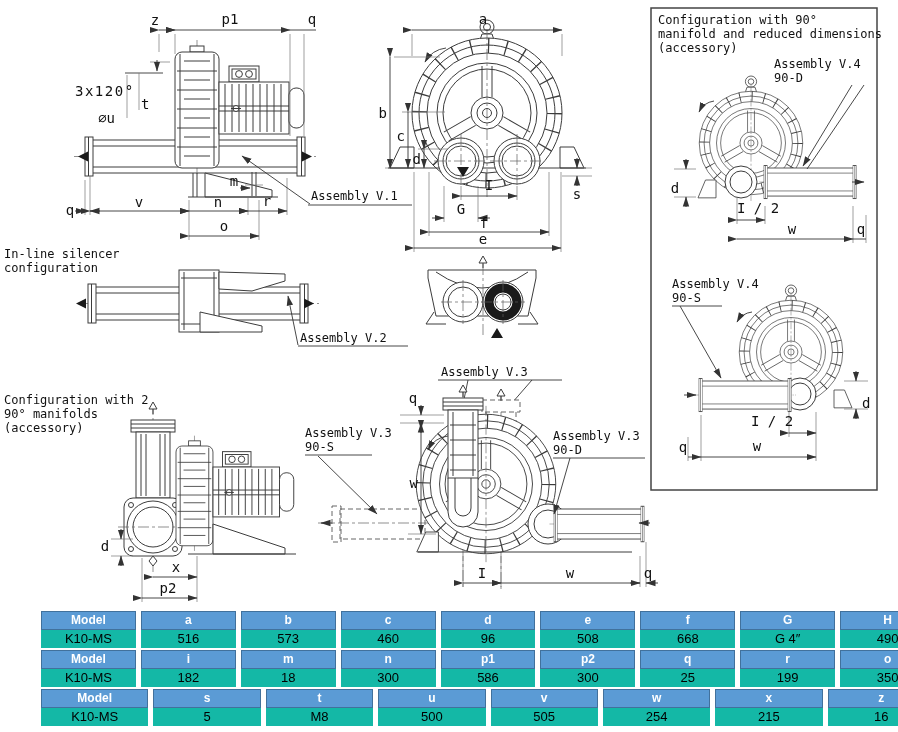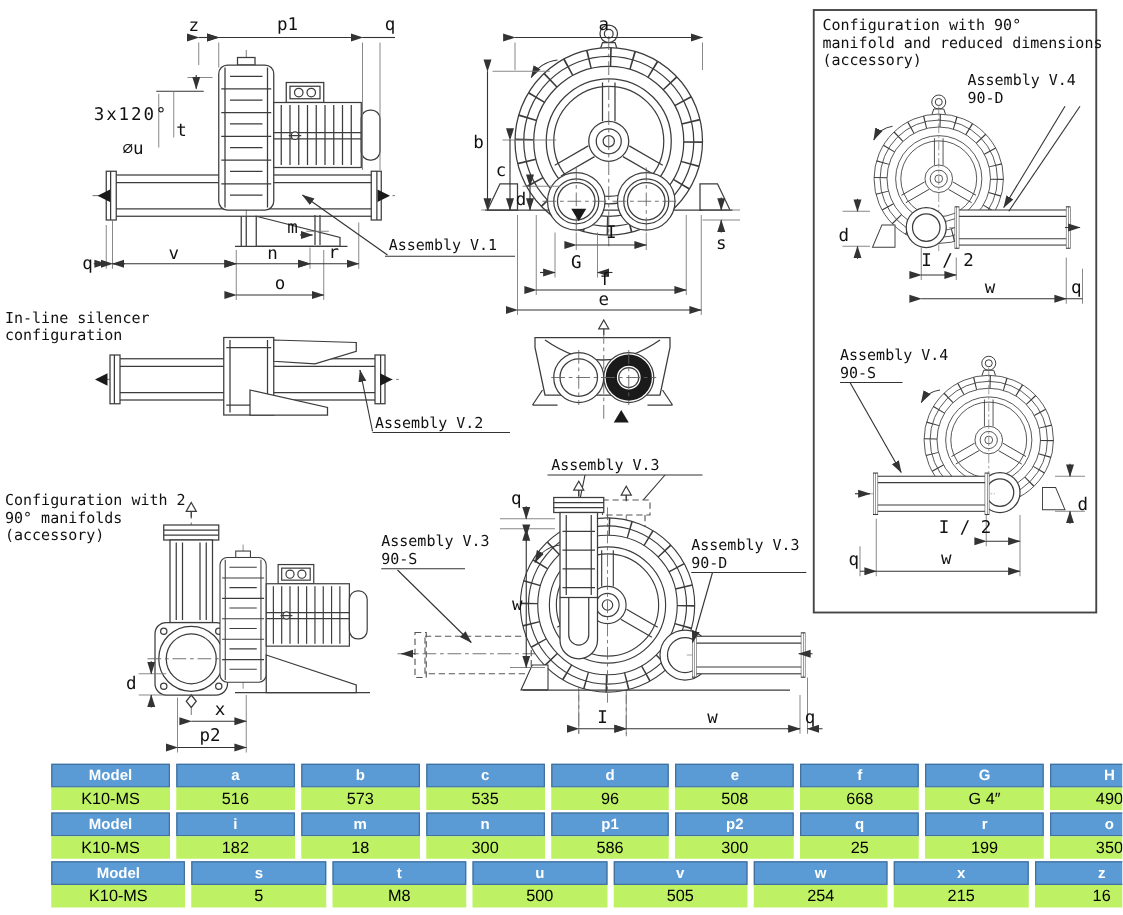--- a/index.html
+++ b/index.html
@@ -14,21 +14,21 @@
   .dim{stroke:#333;fill:none;stroke-width:0.9;}
   .ext{stroke:#777;fill:none;stroke-width:0.7;}
   .cl{stroke:#606060;fill:none;stroke-width:0.7;stroke-dasharray:11 3 3 3;}
   .hid{stroke:#555;fill:none;stroke-width:0.9;stroke-dasharray:5 3;}
   .blk{fill:#1a1a1a;stroke:none;}
   #tablewrap{position:absolute;left:0;top:610px;width:898px;padding-left:39px;}
   .tgrid{display:grid;column-gap:5px;padding:1px 2px;}
   .th{background:var(--hbg,#5b9bd5);border:1px solid var(--hbr,#41719c);
       color:var(--htx,#fff);font-family:"Liberation Sans",sans-serif;font-weight:bold;
       font-size:12px;text-align:center;height:17px;line-height:17px;}
-  .td{background:#bef264;color:#000;font-family:"Liberation Sans",sans-serif;
+  .td{background:#14b8a6;color:#000;font-family:"Liberation Sans",sans-serif;
       font-size:13px;text-align:center;height:18px;line-height:18px;}
 </style>
 </head>
 <body>
 
 <div id="stage">
 <svg width="898" height="610" viewBox="0 0 898 610">
 <defs>
   <marker id="ae" markerWidth="11" markerHeight="8" refX="9.5" refY="4" orient="auto" markerUnits="userSpaceOnUse">
     <path d="M0,0.8 L10,4 L0,7.2 Z" fill="#333"></path>
@@ -397,21 +397,21 @@
         <div class="th">b</div>
         <div class="th">c</div>
         <div class="th">d</div>
         <div class="th">e</div>
         <div class="th">f</div>
         <div class="th">G</div>
         <div class="th">H</div>
         <div class="td">K10-MS</div>
         <div class="td">516</div>
         <div class="td">573</div>
-        <div class="td">535</div>
+        <div class="td">460</div>
         <div class="td">96</div>
         <div class="td">508</div>
         <div class="td">668</div>
         <div class="td">G 4″</div>
         <div class="td">490</div>
       </div>
       <div class="tgrid" style="grid-template-columns: repeat(9, 1fr);">
         <div class="th">Model</div>
         <div class="th">i</div>
         <div class="th">m</div>

